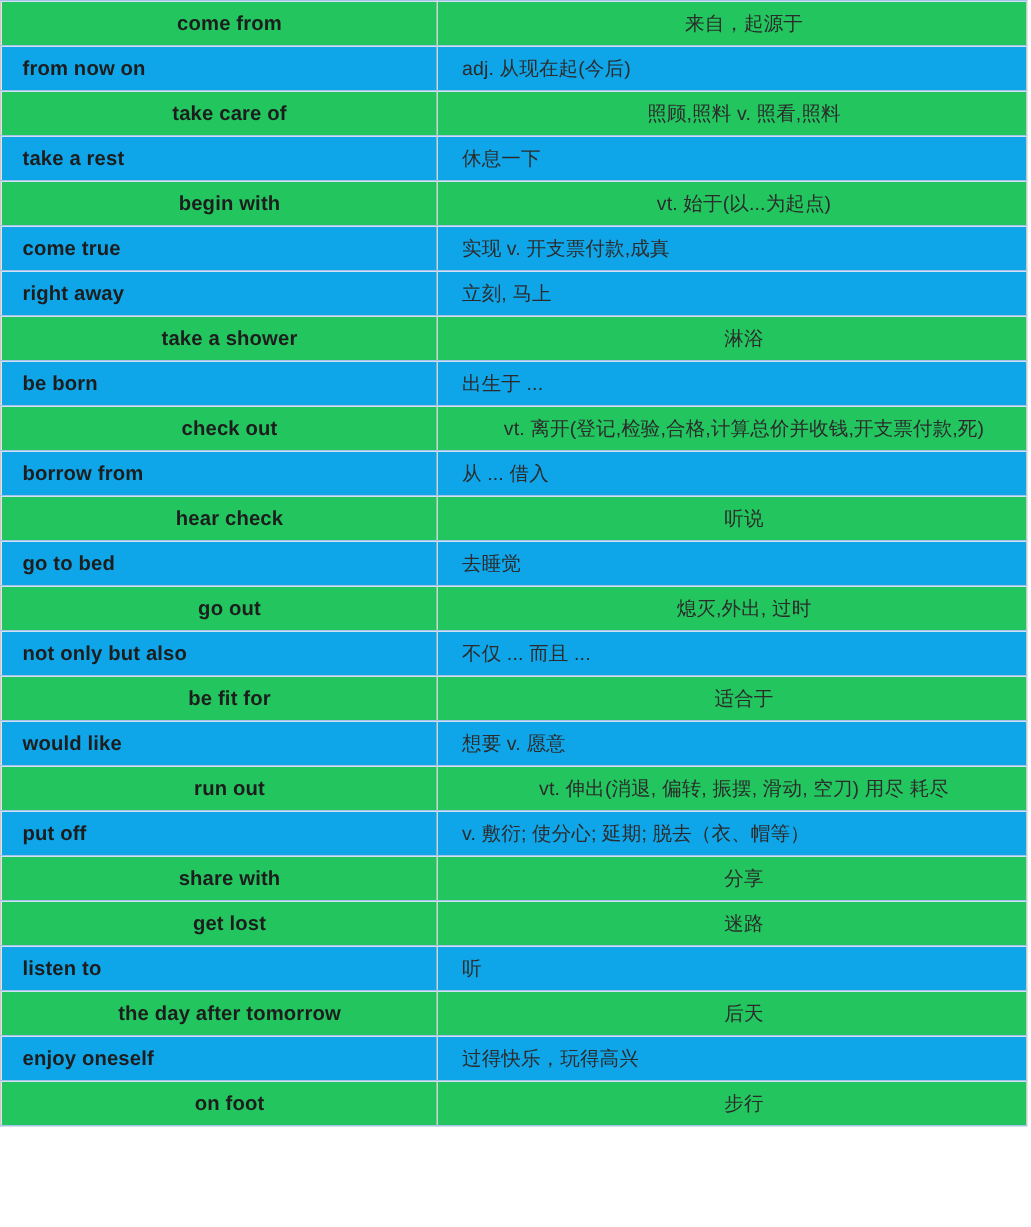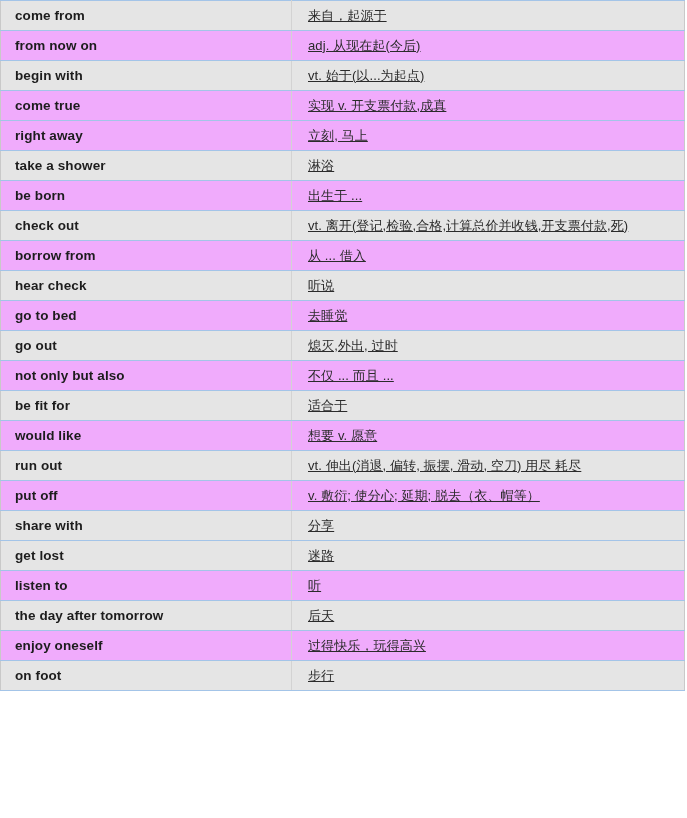--- a/index.html
+++ b/index.html
@@ -22,22 +22,22 @@
     border-right: 1px solid #c9c9c9;
   }
 
   .vocab-table col.col-term  { width: 291px; }
   .vocab-table col.col-mean  { width: 393px; }
 
   .vocab-table tr {
     height: 30px;
   }
 
-  .vocab-table tr.odd  td { background: #e5e5e5; }
-  .vocab-table tr.even td { background: #f0abfc; }
+  .vocab-table tr.odd  td { background: #22c55e; text-align: center; }
+  .vocab-table tr.even td { background: #0ea5e9; }
 
   .vocab-table td {
     border-top: 1px solid #a3c4e8;
     border-bottom: 1px solid #a3c4e8;
     padding: 0 0 0 14px;
     height: 30px;
     box-sizing: border-box;
     vertical-align: middle;
     overflow: hidden;
     white-space: nowrap;
@@ -49,39 +49,46 @@
     color: #1d1d1d;
     border-right: 1px solid #d3d3d3;
     letter-spacing: 0.1px;
   }
 
   .vocab-table td.meaning {
     font-size: 13px;
     color: #2b2b2b;
     padding-left: 16px;
     letter-spacing: 0.1px;
-    text-decoration: underline;
   }
 </style>
 </head>
 <body>
 
 <table class="vocab-table">
   <colgroup>
     <col class="col-term">
     <col class="col-mean">
   </colgroup>
   <tbody>
       <tr class="odd">
         <td class="term">come from</td>
         <td class="meaning">来自，起源于</td>
       </tr>
       <tr class="even">
         <td class="term">from now on</td>
         <td class="meaning">adj. 从现在起(今后)</td>
+      </tr>
+      <tr class="odd">
+        <td class="term">take care of</td>
+        <td class="meaning">照顾,照料 v. 照看,照料</td>
+      </tr>
+      <tr class="even">
+        <td class="term">take a rest</td>
+        <td class="meaning">休息一下</td>
       </tr>
       <tr class="odd">
         <td class="term">begin with</td>
         <td class="meaning">vt. 始于(以...为起点)</td>
       </tr>
       <tr class="even">
         <td class="term">come true</td>
         <td class="meaning">实现 v. 开支票付款,成真</td>
       </tr>
       <tr class="even">

